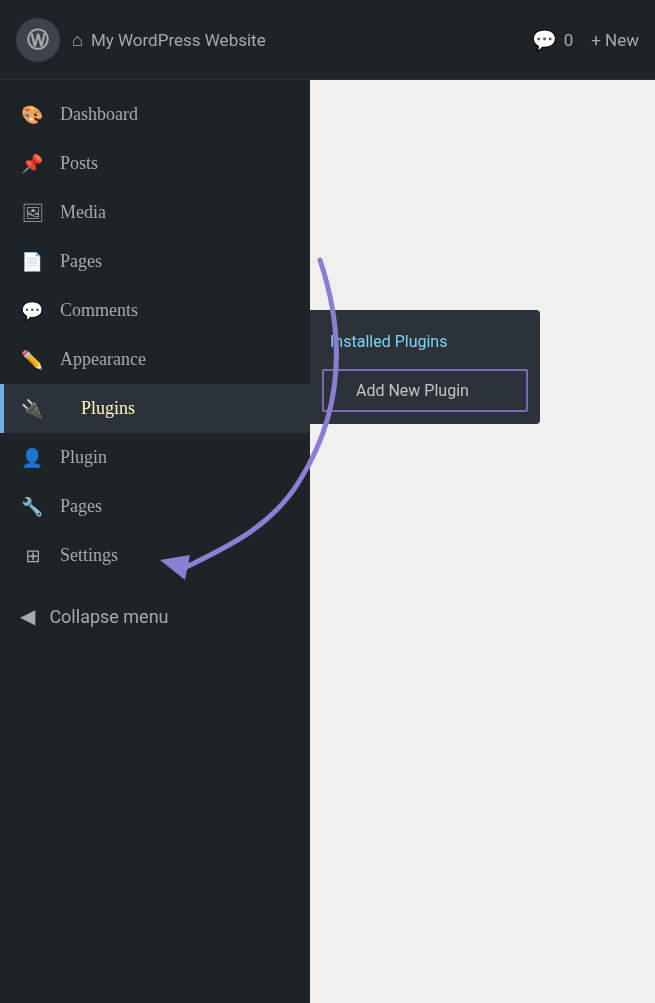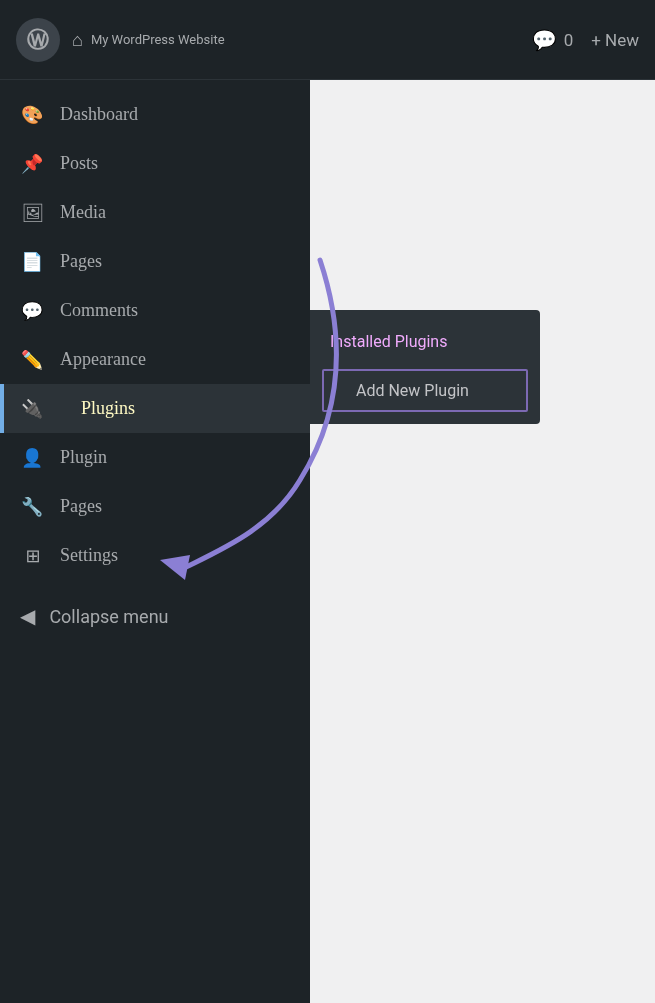--- a/index.html
+++ b/index.html
@@ -47,21 +47,21 @@
       font-size: 16px;
     }
 
     .house-icon {
       font-size: 18px;
       color: #a7aaad;
     }
 
     .site-name {
       color: #a7aaad;
-      font-size: 13px;
+      font-size: 17px;
       font-weight: 400;
     }
 
     .admin-bar-right {
       margin-left: auto;
       display: flex;
       align-items: center;
       gap: 18px;
     }
 
@@ -157,21 +157,21 @@
       left: 310px;
       background: #2c3338;
       width: 230px;
       border-radius: 0 4px 4px 0;
       z-index: 100;
       padding: 8px 0;
     }
 
     .submenu-item {
       padding: 14px 20px;
-      color: #f0abfc;
+      color: #7dd3fc;
       font-size: 16px;
       cursor: pointer;
     }
 
     .submenu-item.highlighted {
       border: 2px solid #7c69b3;
       margin: 4px 12px;
       padding: 10px 32px;
       border-radius: 2px;
       color: #c3c4c7;

